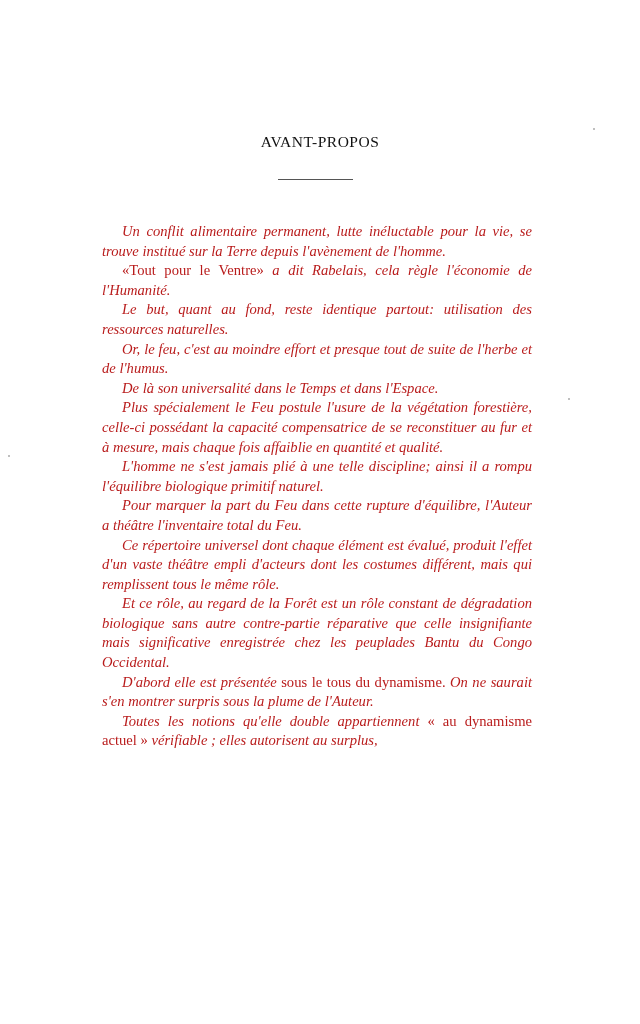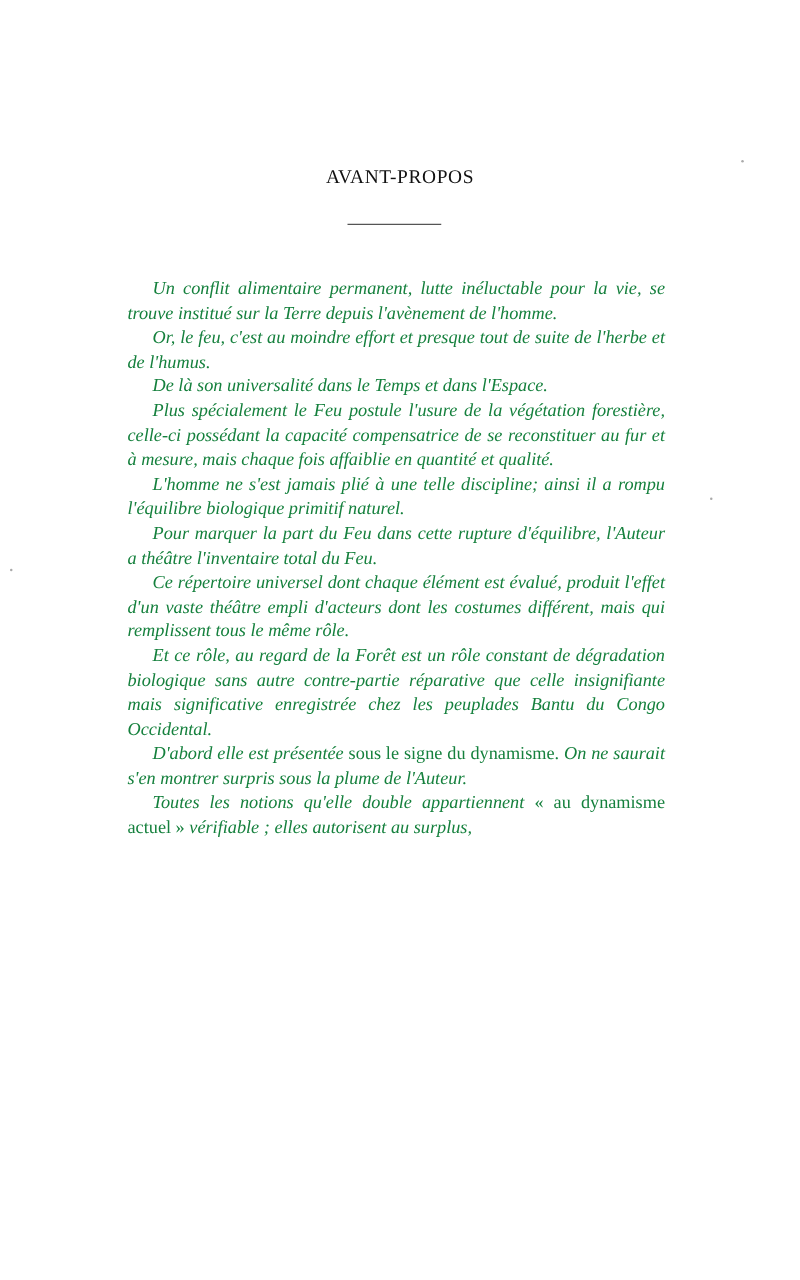--- a/index.html
+++ b/index.html
@@ -40,21 +40,21 @@
     }
     .body-text {
       position: absolute;
       top: 222px;
       left: 102px;
       width: 430px;
       font-size: 14.6px;
       line-height: 19.6px;
       text-align: justify;
       font-style: italic;
-      color: #15803d;
+      color: #b91c1c;
     }
     .body-text p {
       margin: 0;
       text-indent: 20px;
       hyphens: manual;
     }
     .upright {
       font-style: normal;
     }
     .speck {
@@ -67,27 +67,29 @@
 </head>
 <body>
 
 <div class="page">
 
   <div class="title">AVANT-PROPOS</div>
   <div class="rule"></div>
 
   <div class="body-text">
     <p>Un conflit alimentaire permanent, lutte inéluctable pour la vie, se trouve institué sur la Terre depuis l'avènement de l'homme.</p>
+    <p><span class="upright">«Tout pour le Ventre»</span><span> a dit Rabelais, cela règle l'économie de l'Humanité.</span></p>
+    <p>Le but, quant au fond, reste identique partout: utilisation des ressources naturelles.</p>
     <p>Or, le feu, c'est au moindre effort et presque tout de suite de l'herbe et de l'humus.</p>
     <p>De là son universalité dans le Temps et dans l'Espace.</p>
     <p>Plus spécialement le Feu postule l'usure de la végétation forestière, celle-ci possédant la capacité compensatrice de se reconstituer au fur et à mesure, mais chaque fois affaiblie en quantité et qualité.</p>
     <p>L'homme ne s'est jamais plié à une telle discipline; ainsi il a rompu l'équilibre biologique primitif naturel.</p>
     <p>Pour marquer la part du Feu dans cette rupture d'équilibre, l'Auteur a théâtre l'inventaire total du Feu.</p>
     <p>Ce répertoire universel dont chaque élément est évalué, produit l'effet d'un vaste théâtre empli d'acteurs dont les costumes différent, mais qui remplissent tous le même rôle.</p>
     <p>Et ce rôle, au regard de la Forêt est un rôle constant de dégradation biologique sans autre contre-partie réparative que celle insignifiante mais significative enregistrée chez les peuplades Bantu du Congo Occidental.</p>
-    <p><span>D'abord elle est présentée</span><span class="upright"> sous le signe du dynamisme. </span><span>On ne saurait s'en montrer surpris sous la plume de l'Auteur.</span></p>
+    <p><span>D'abord elle est présentée</span><span class="upright"> sous le tous du dynamisme. </span><span>On ne saurait s'en montrer surpris sous la plume de l'Auteur.</span></p>
     <p><span>Toutes les notions qu'elle double appartiennent </span><span class="upright">« au dynamisme actuel » </span><span>vérifiable ; elles autorisent au surplus,</span></p>
   </div>
 
   <div class="speck" style="left:8px; top:455px;"></div>
   <div class="speck" style="left:568px; top:398px;"></div>
   <div class="speck" style="left:593px; top:128px;"></div>
 </div>
 
 </body></html>

